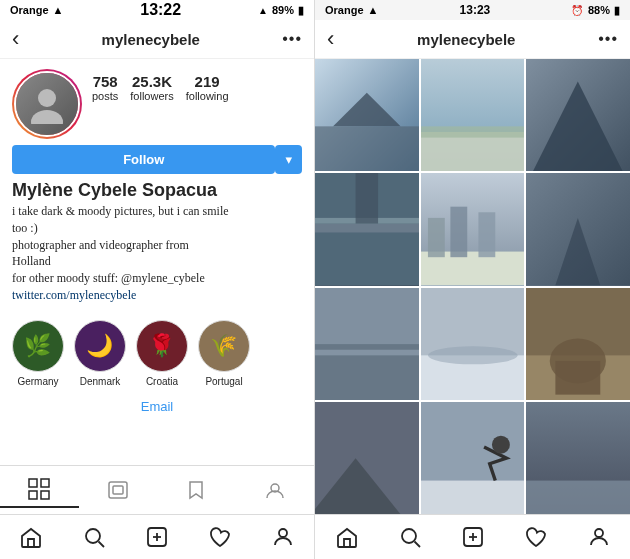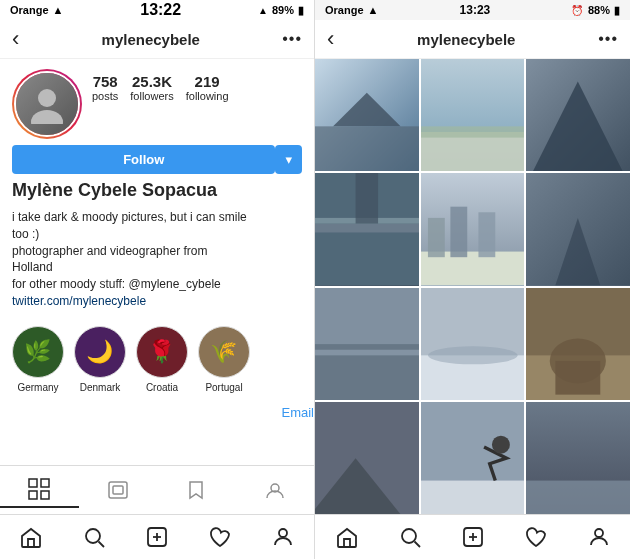--- a/index.html
+++ b/index.html
@@ -142,21 +142,22 @@
       color: #262626;
     }
     .bio-role {
       font-size: 12px;
       color: #8e8e8e;
     }
     .bio-text {
       font-size: 12px;
       color: #262626;
       line-height: 1.4;
-      margin-top: 8px;
+      margin-top: 2px;
+      font-family: Liberation Serif, serif;
     }
     .bio-link {
       color: #003569;
       font-size: 12px;
     }
 
     .highlights-section {
       padding: 8px 12px;
       display: flex;
       gap: 10px;
@@ -182,21 +183,21 @@
     .highlight-circle.germany { background: #2d5a27; }
     .highlight-circle.denmark { background: #4a2060; }
     .highlight-circle.croatia { background: #6e1f2a; }
     .highlight-circle.portugal { background: #8a7355; }
     .highlight-label {
       font-size: 10px;
       color: #262626;
     }
 
     .email-row {
-      text-align: right;
+      text-align: center;
       padding: 4px 0 8px;
       font-size: 13px;
       color: #3897f0;
       font-weight: 500;
     }
 
     .tab-bar-profile {
       display: flex;
       border-top: 1px solid #dbdbdb;
       padding: 6px 0;

